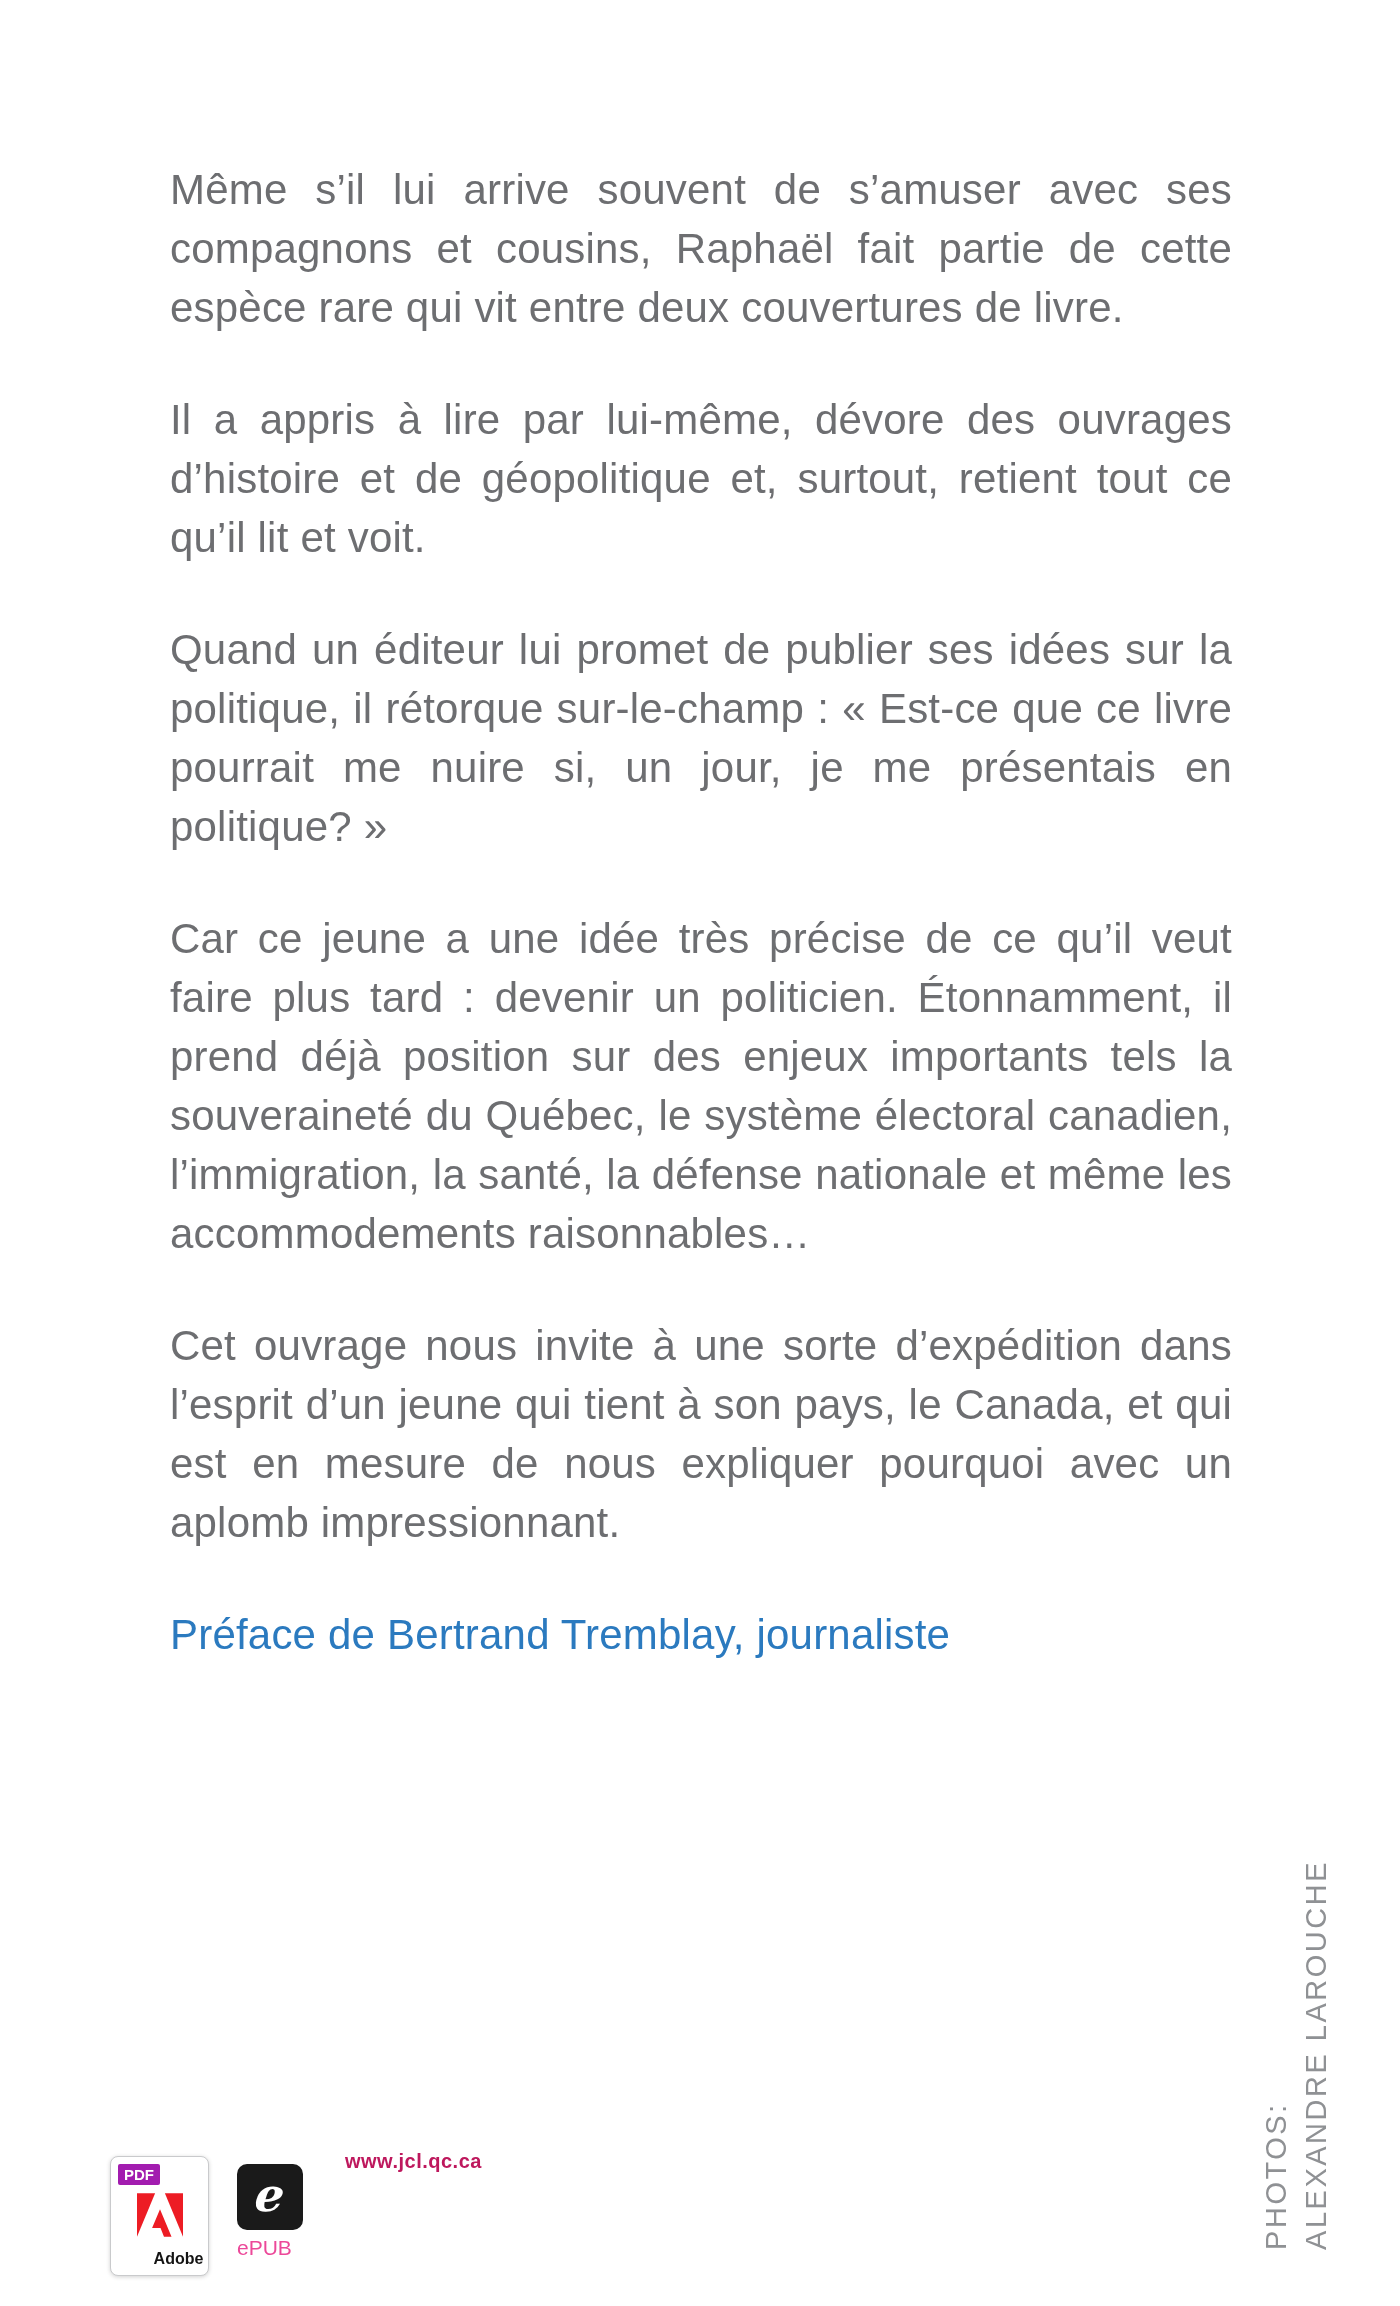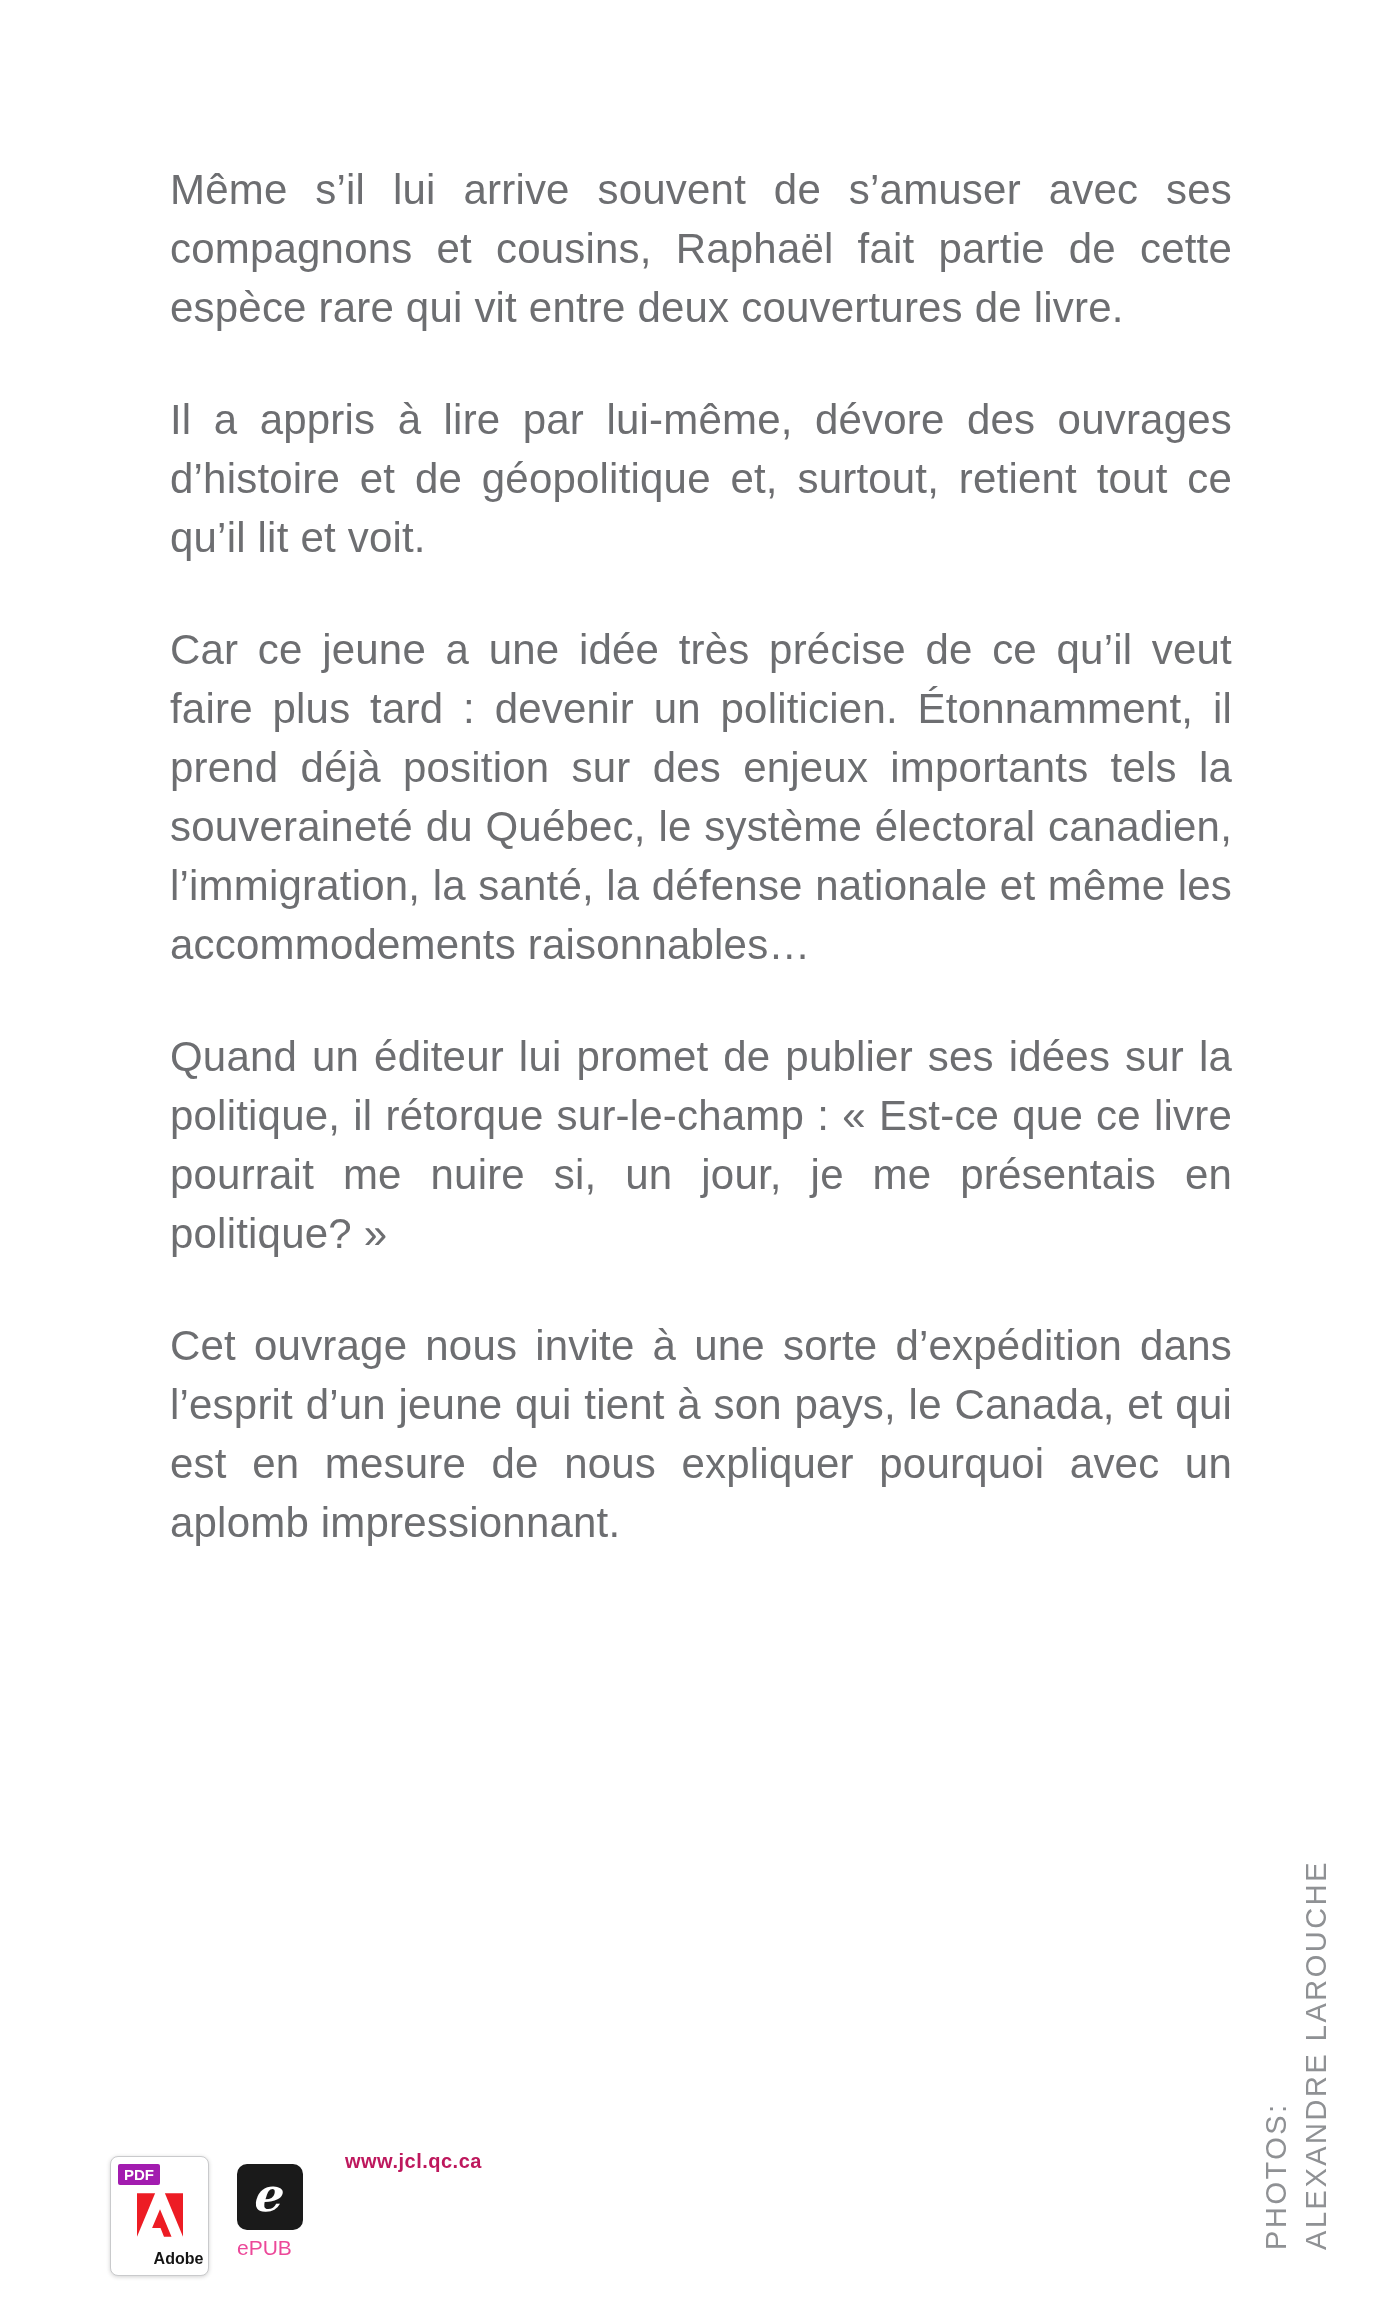--- a/index.html
+++ b/index.html
@@ -138,23 +138,24 @@
     }
   </style>
 </head>
 <body>
 
 <div class="page">
 
   <section class="text-block">
     <p>Même s’il lui arrive souvent de s’amuser avec ses compagnons et cousins, Raphaël fait partie de cette espèce rare qui vit entre deux couvertures de livre.</p>
     <p>Il a appris à lire par lui-même, dévore des ouvrages d’histoire et de géopolitique et, surtout, retient tout ce qu’il lit et voit.</p>
+    <p>Quand un éditeur lui promet de publier ses idées sur la politique, il rétorque sur-le-champ : « Est-ce que ce livre pourrait me nuire si, un jour, je me présentais en politique? »</p>
     <p>Car ce jeune a une idée très précise de ce qu’il veut faire plus tard : devenir un politicien. Étonnamment, il prend déjà position sur des enjeux importants tels la souveraineté du Québec, le système électoral canadien, l’immigration, la santé, la défense nationale et même les accommodements raisonnables…</p>
-    <p>Quand un éditeur lui promet de publier ses idées sur la politique, il rétorque sur-le-champ : « Est-ce que ce livre pourrait me nuire si, un jour, je me présentais en politique? »</p>
     <p>Cet ouvrage nous invite à une sorte d’expédition dans l’esprit d’un jeune qui tient à son pays, le Canada, et qui est en mesure de nous expliquer pourquoi avec un aplomb impressionnant.</p>
+    <p class="preface">Préface de Bertrand Tremblay, journaliste</p>
   </section>
 
   <div class="photos-credit">
     <div>PHOTOS:</div>
     <div>ALEXANDRE LAROUCHE</div>
   </div>
 
   <div class="pdf-icon">
     <div class="pdf-tag">PDF</div>
     <div class="pdf-logo">

